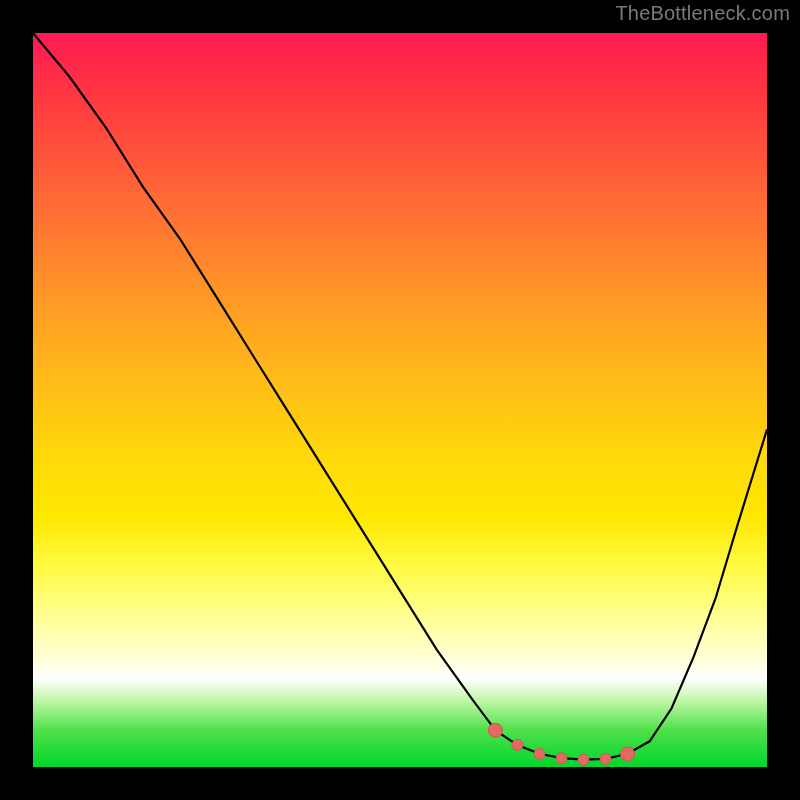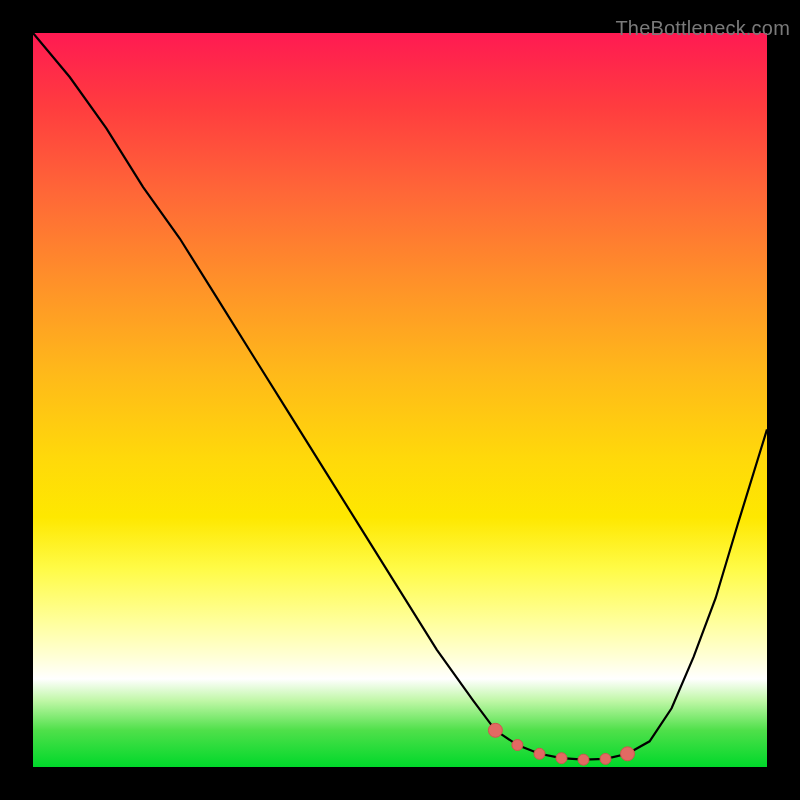--- a/index.html
+++ b/index.html
@@ -47,21 +47,21 @@
     height: 734px;
     pointer-events: none;
   }
   .markers circle {
     fill: #e26a63;
     stroke: #d0564e;
     stroke-width: 1;
   }
   .watermark {
     position: absolute;
-    top: 17px;
+    top: 2px;
     right: 10px;
     color: #7a7a7a;
     font-size: 20px;
     font-weight: 500;
     letter-spacing: 0.2px;
     user-select: none;
   }
 </style>
 </head>
 <body>

